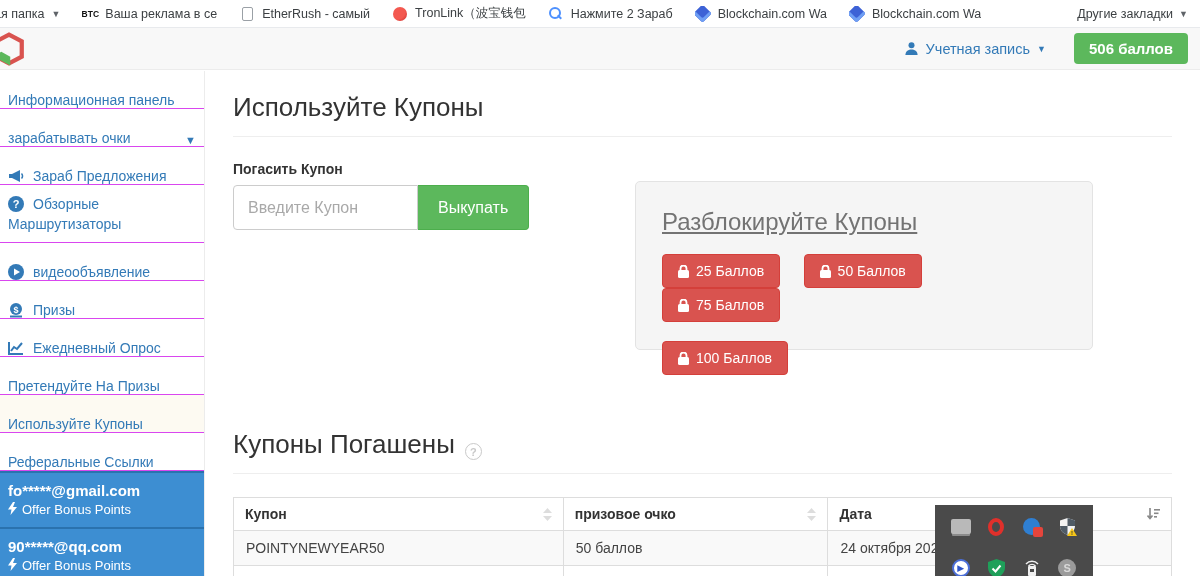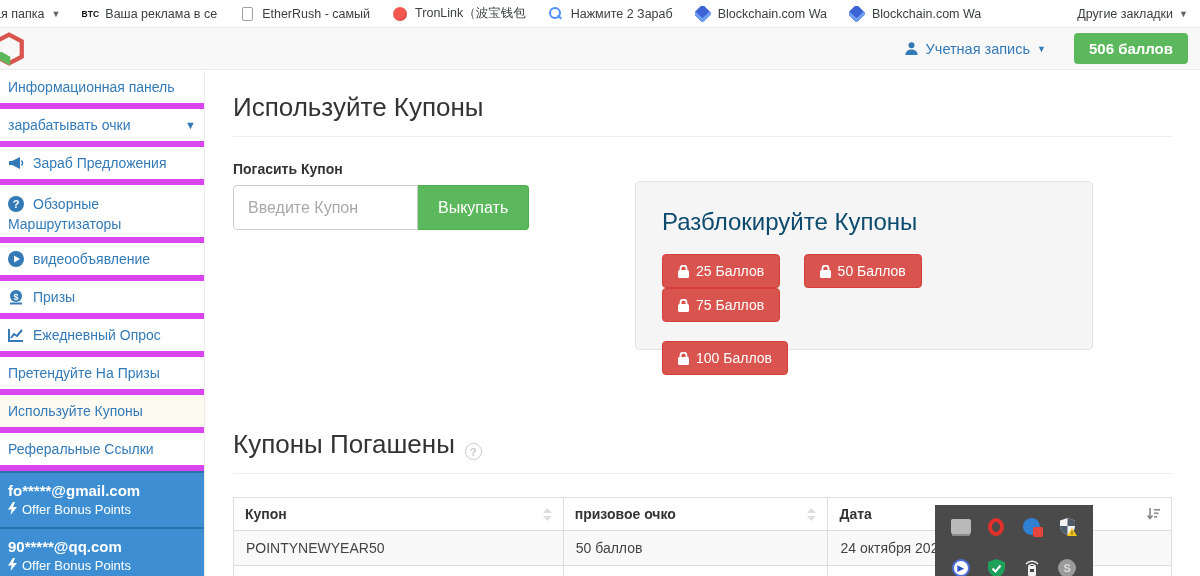--- a/index.html
+++ b/index.html
@@ -31,22 +31,22 @@
   .brand-hex { width:34px; height:34px; flex:none; }
   .brand-name { font-size:21px; font-weight:bold; color:#3b3b3b; letter-spacing:.2px; margin-left:2px; }
   .header-right { margin-left:auto; display:flex; align-items:center; gap:28px; }
   .account-link { display:flex; align-items:center; gap:7px; color:#337ab7; font-size:14.5px; cursor:pointer; }
   .points-badge { background:#5cb85c; color:#fff; font-weight:bold; font-size:15px;
     padding:7px 15px; border-radius:4px; cursor:pointer; }
 
   
   .sidebar { position:absolute; top:71px; left:0; width:205px; bottom:0; background:#fff;
     border-right:1px solid #ececec; }
-  .side-item { display:flex; align-items:center; gap:9px; padding:0 8px; height:38px;
-    border-bottom:6px solid #d946ef; color:#337ab7; font-size:14px; cursor:pointer; }
+  .side-item { display:flex; align-items:flex-end; gap:9px; padding:0 8px; height:38px;
+    border-bottom:1px solid #d946ef; color:#337ab7; font-size:14px; cursor:pointer; }
   .side-item.two-line { height:58px; display:block; padding-top:9px; line-height:20px; }
   .side-item.two-line .row1 { display:flex; align-items:center; gap:9px; }
   .side-item.active { background:#fdfaf2; }
   .side-icon { width:16px; height:16px; flex:none; display:inline-flex; align-items:center; justify-content:center; }
   .side-chevron { margin-left:auto; color:#337ab7; font-size:11px; }
   .acct-card { background:#3d8ed2; color:#fff; padding:9px 8px 10px 8px; border-top:2px solid #2a72ae; cursor:pointer; }
   .acct-email { font-weight:bold; font-size:15px; }
   .acct-note { font-size:13px; margin-top:3px; display:flex; align-items:flex-start; gap:5px; }
 
   
@@ -57,21 +57,21 @@
   .redeem-label { font-weight:bold; font-size:14px; color:#333; margin-top:24px; }
   .input-group { display:flex; margin-top:8px; }
   .coupon-input { width:185px; height:45px; border:1px solid #ccc; border-radius:4px 0 0 4px;
     font-size:16px; padding:0 14px; color:#ec4899; font-family:"Liberation Sans",sans-serif; }
   .coupon-input::placeholder { color:#a9a9a9; }
   .redeem-btn { height:45px; padding:0 20px; background:#5cb85c; border:1px solid #4cae4c;
     border-left:none; border-radius:0 4px 4px 0; color:#fff; font-size:16px; cursor:pointer;
     font-family:"Liberation Sans",sans-serif; }
   .well { position:absolute; left:402px; top:20px; width:458px; height:169px;
     background:#f5f5f5; border:1px solid #e3e3e3; border-radius:5px; padding:22px 26px; }
-  .well h2 { font-size:24px; font-weight:400; color:#0c4a6e; margin:4px 0 18px 0; }
+  .well h2 { font-size:24px; font-weight:400; color:#737373; margin:4px 0 18px 0;text-decoration:underline; }
   .unlock-btn { display:inline-flex; align-items:center; gap:7px; background:#d9534f; border:1px solid #d43f3a;
     color:#fff; font-size:14px; padding:8px 15px; border-radius:4px; margin-right:19px; cursor:pointer;
     font-family:"Liberation Sans",sans-serif; }
   .unlock-row2 { margin-top:19px; }
 
   .history-title { margin-top:16px; display:flex; align-items:flex-end; gap:10px; }
   .help-circle { width:17px; height:17px; border:1.5px solid #c9c9c9; border-radius:50%;
     color:#c9c9c9; font-size:11px; font-weight:bold; display:inline-flex; align-items:center; justify-content:center; }
 
   table.history { border-collapse:collapse; width:939px; margin-top:23px; font-size:14px; color:#444; }

